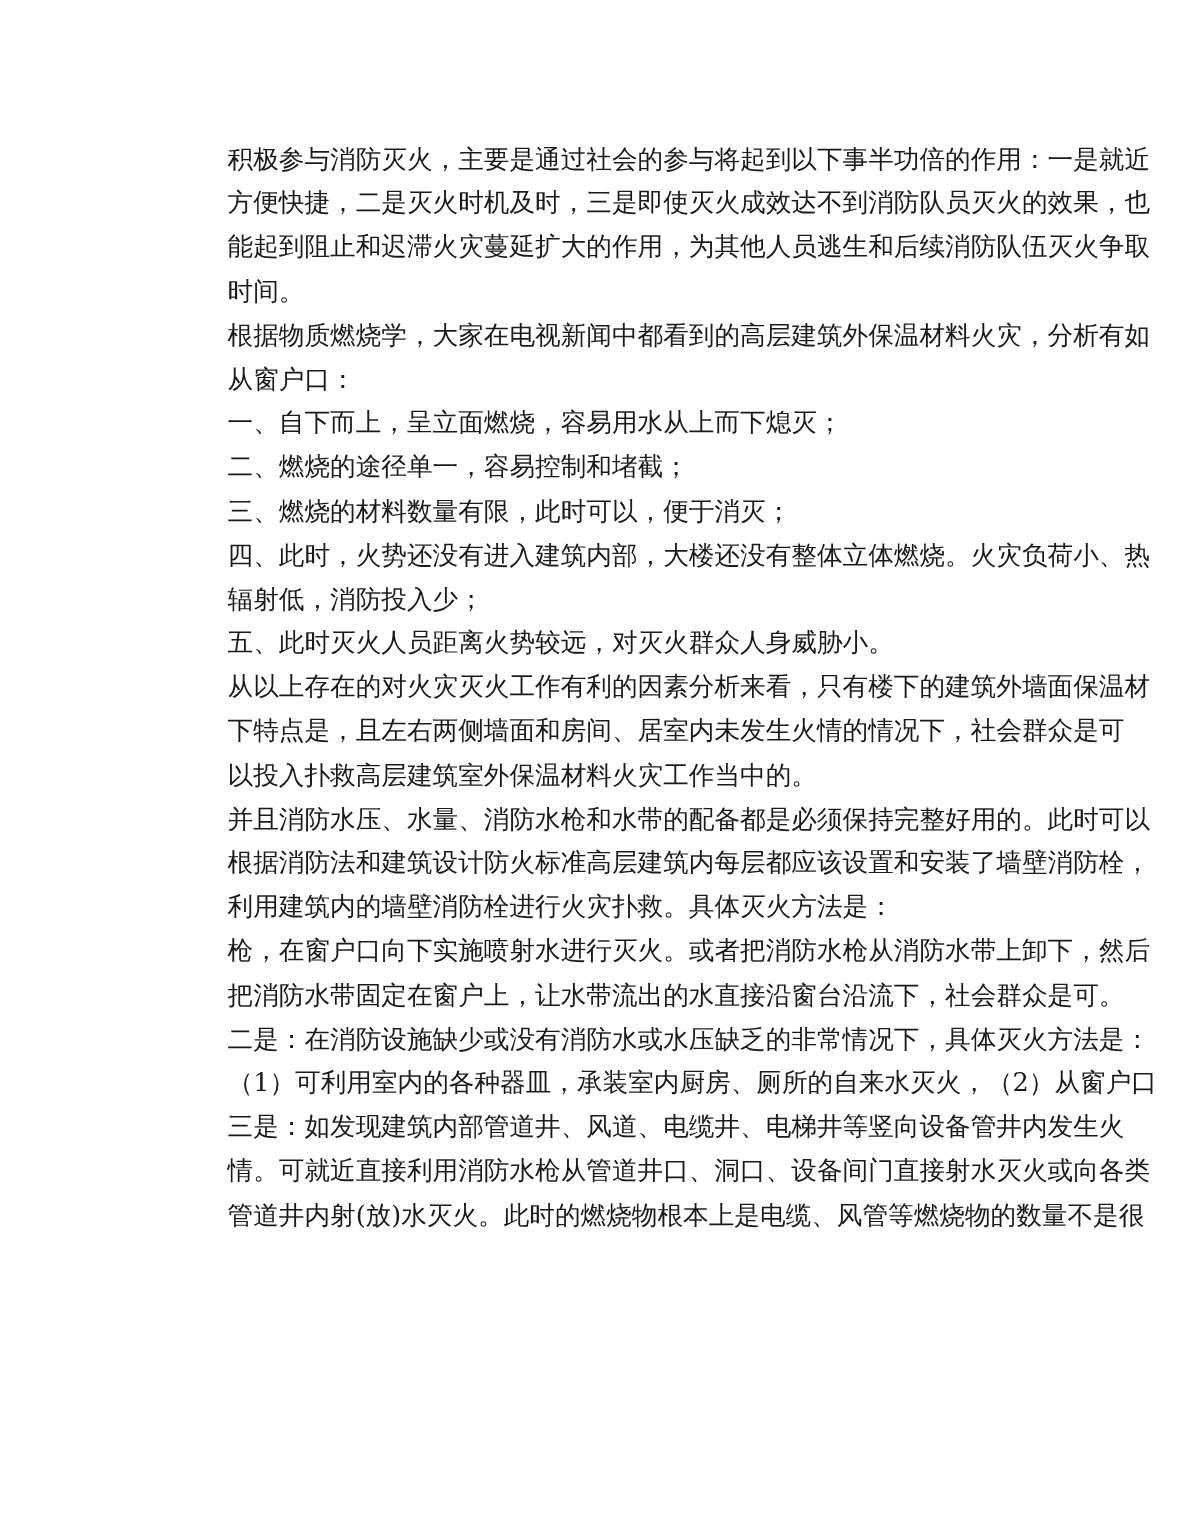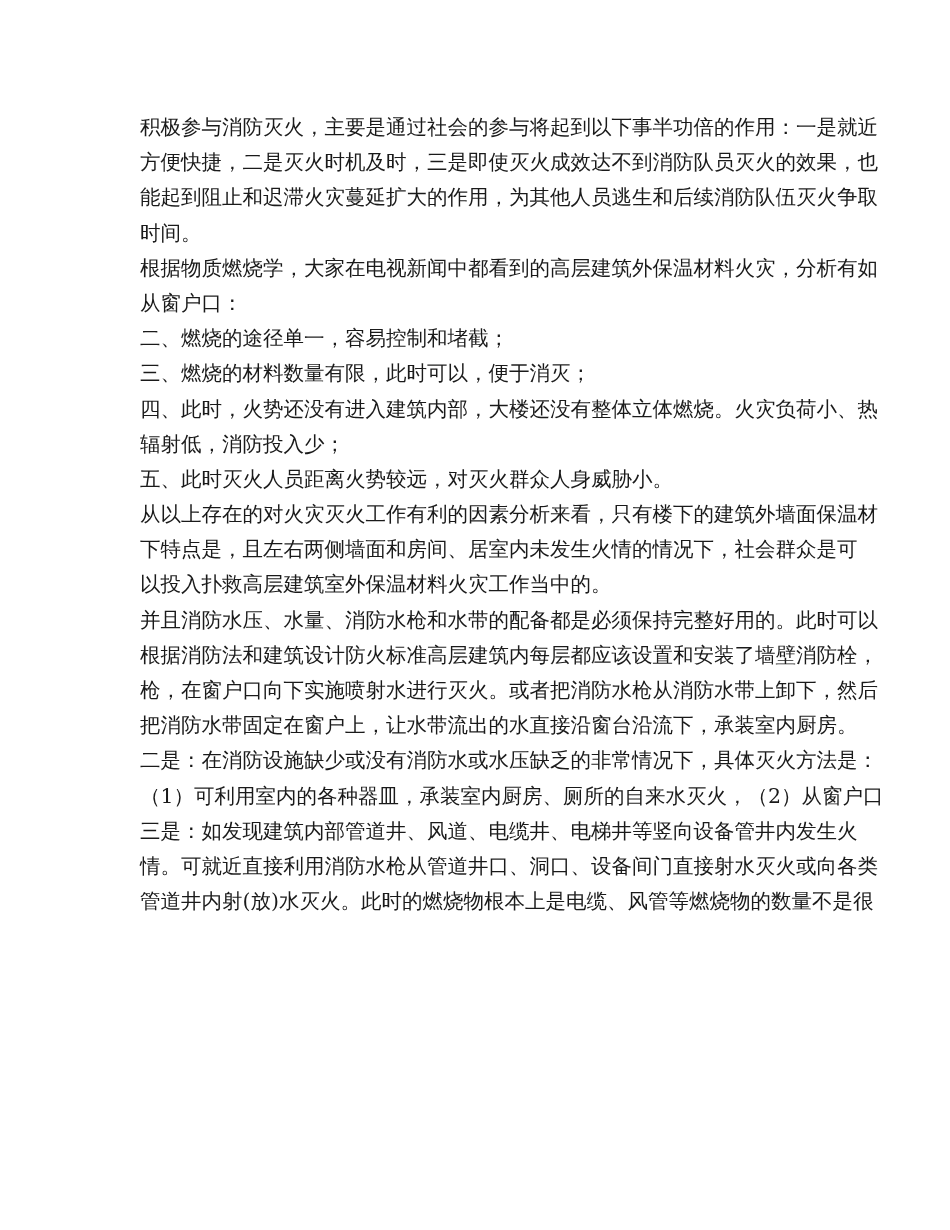--- a/index.html
+++ b/index.html
@@ -5,42 +5,45 @@
   html, body { margin: 0; padding: 0; background: #ffffff; }
   body { width: 950px; height: 1230px; position: relative; overflow: hidden; }
   .page {
     position: absolute; left: 140px; top: 110px; width: 690px;
     font-family: "DejaVu Serif", "Liberation Serif", serif;
     font-size: 20.5px; color: #1a1a1a;
   }
   .line {
     height: 35.2px; line-height: 35.2px; white-space: nowrap;
     letter-spacing: 0px;
+    margin-left: 42px;
   }
 </style>
 </head>
 <body>
 
 <div class="page">
   <div class="line">积极参与消防灭火，主要是通过社会的参与将起到以下事半功倍的作用：一是就近</div>
   <div class="line">方便快捷，二是灭火时机及时，三是即使灭火成效达不到消防队员灭火的效果，也</div>
   <div class="line">能起到阻止和迟滞火灾蔓延扩大的作用，为其他人员逃生和后续消防队伍灭火争取</div>
   <div class="line">时间。</div>
   <div class="line">根据物质燃烧学，大家在电视新闻中都看到的高层建筑外保温材料火灾，分析有如</div>
   <div class="line">从窗户口：</div>
+  <div class="line">一、自下而上，呈立面燃烧，容易用水从上而下熄灭；</div>
   <div class="line">二、燃烧的途径单一，容易控制和堵截；</div>
   <div class="line">三、燃烧的材料数量有限，此时可以，便于消灭；</div>
   <div class="line">四、此时，火势还没有进入建筑内部，大楼还没有整体立体燃烧。火灾负荷小、热</div>
   <div class="line">辐射低，消防投入少；</div>
   <div class="line">五、此时灭火人员距离火势较远，对灭火群众人身威胁小。</div>
   <div class="line">从以上存在的对火灾灭火工作有利的因素分析来看，只有楼下的建筑外墙面保温材</div>
   <div class="line">下特点是，且左右两侧墙面和房间、居室内未发生火情的情况下，社会群众是可</div>
   <div class="line">以投入扑救高层建筑室外保温材料火灾工作当中的。</div>
   <div class="line">并且消防水压、水量、消防水枪和水带的配备都是必须保持完整好用的。此时可以</div>
   <div class="line">根据消防法和建筑设计防火标准高层建筑内每层都应该设置和安装了墙壁消防栓，</div>
+  <div class="line">利用建筑内的墙壁消防栓进行火灾扑救。具体灭火方法是：</div>
   <div class="line">枪，在窗户口向下实施喷射水进行灭火。或者把消防水枪从消防水带上卸下，然后</div>
-  <div class="line">把消防水带固定在窗户上，让水带流出的水直接沿窗台沿流下，承装室内厨房。</div>
+  <div class="line">把消防水带固定在窗户上，让水带流出的水直接沿窗台沿流下，社会群众是可。</div>
   <div class="line">二是：在消防设施缺少或没有消防水或水压缺乏的非常情况下，具体灭火方法是：</div>
   <div class="line">（1）可利用室内的各种器皿，承装室内厨房、厕所的自来水灭火，（2）从窗户口</div>
   <div class="line">三是：如发现建筑内部管道井、风道、电缆井、电梯井等竖向设备管井内发生火</div>
   <div class="line">情。可就近直接利用消防水枪从管道井口、洞口、设备间门直接射水灭火或向各类</div>
   <div class="line">管道井内射(放)水灭火。此时的燃烧物根本上是电缆、风管等燃烧物的数量不是很</div>
 </div>
 
 </body></html>

